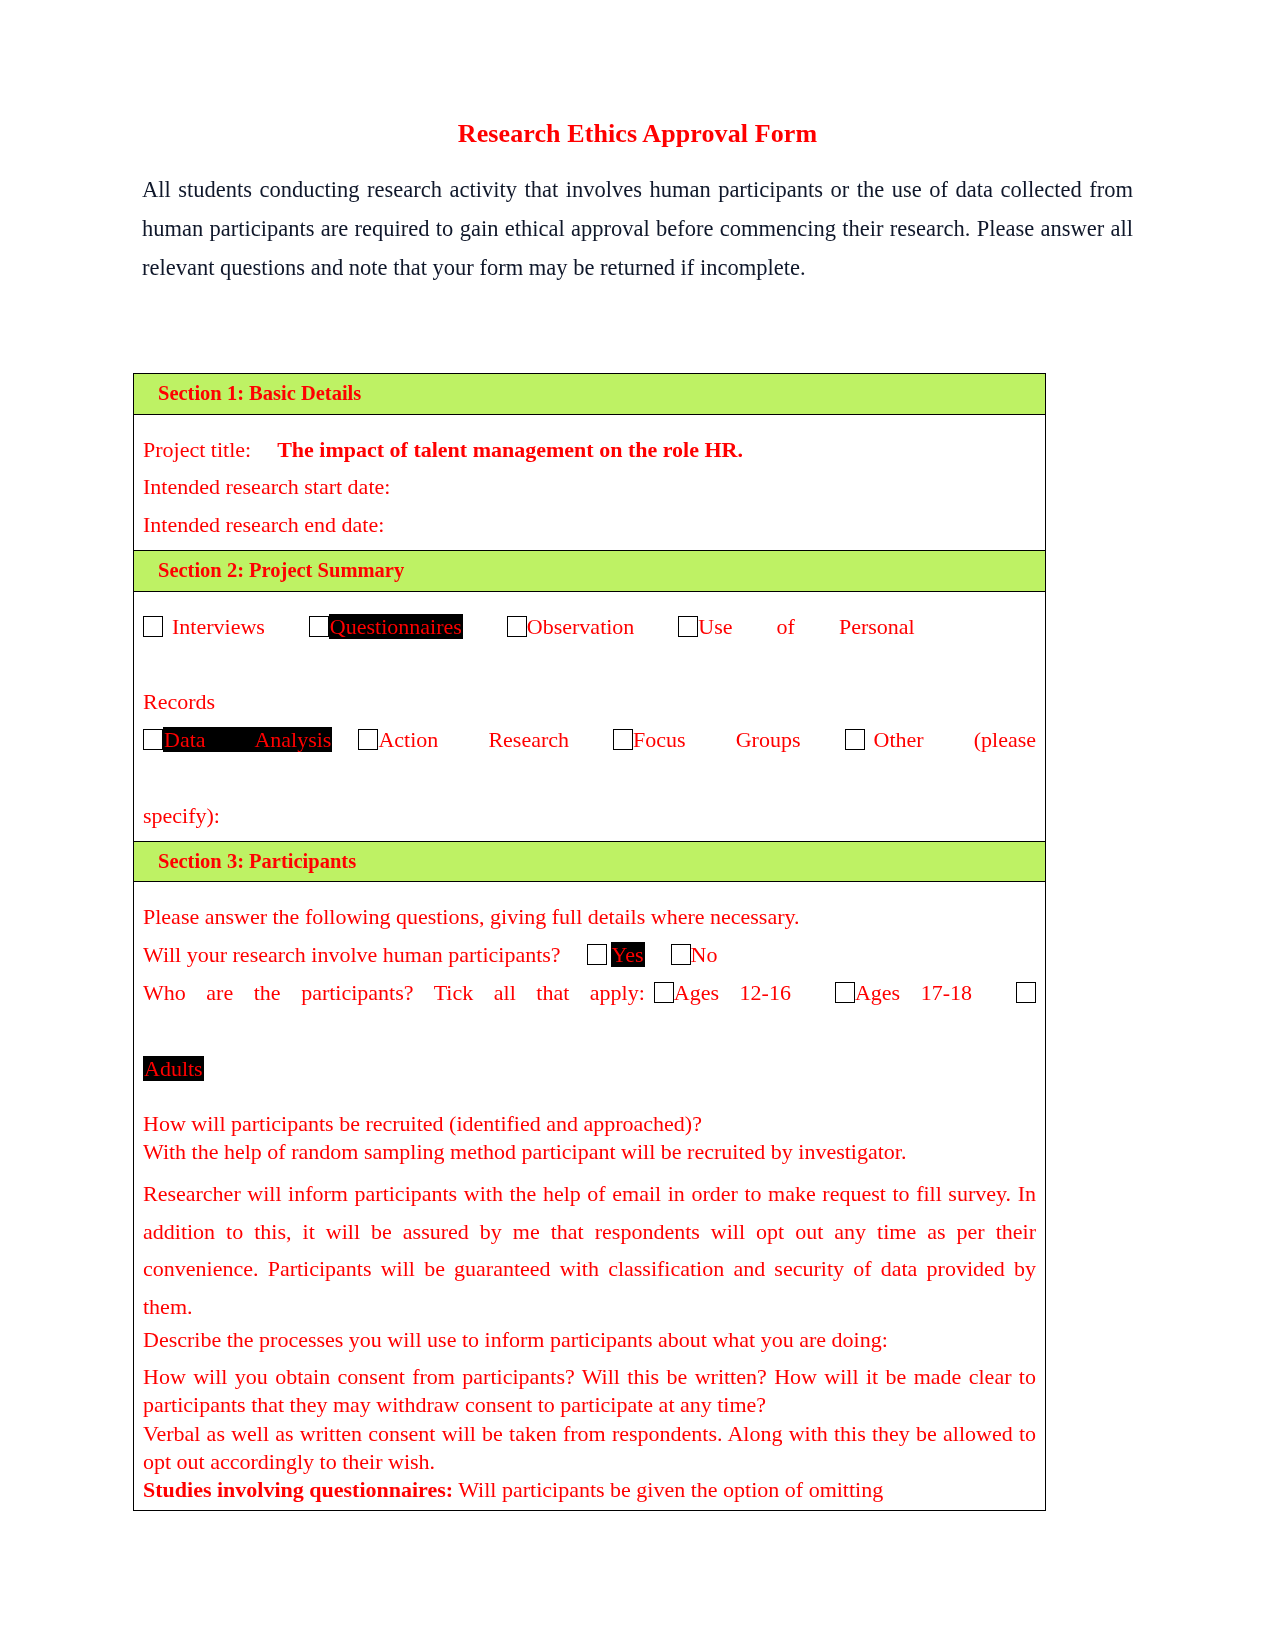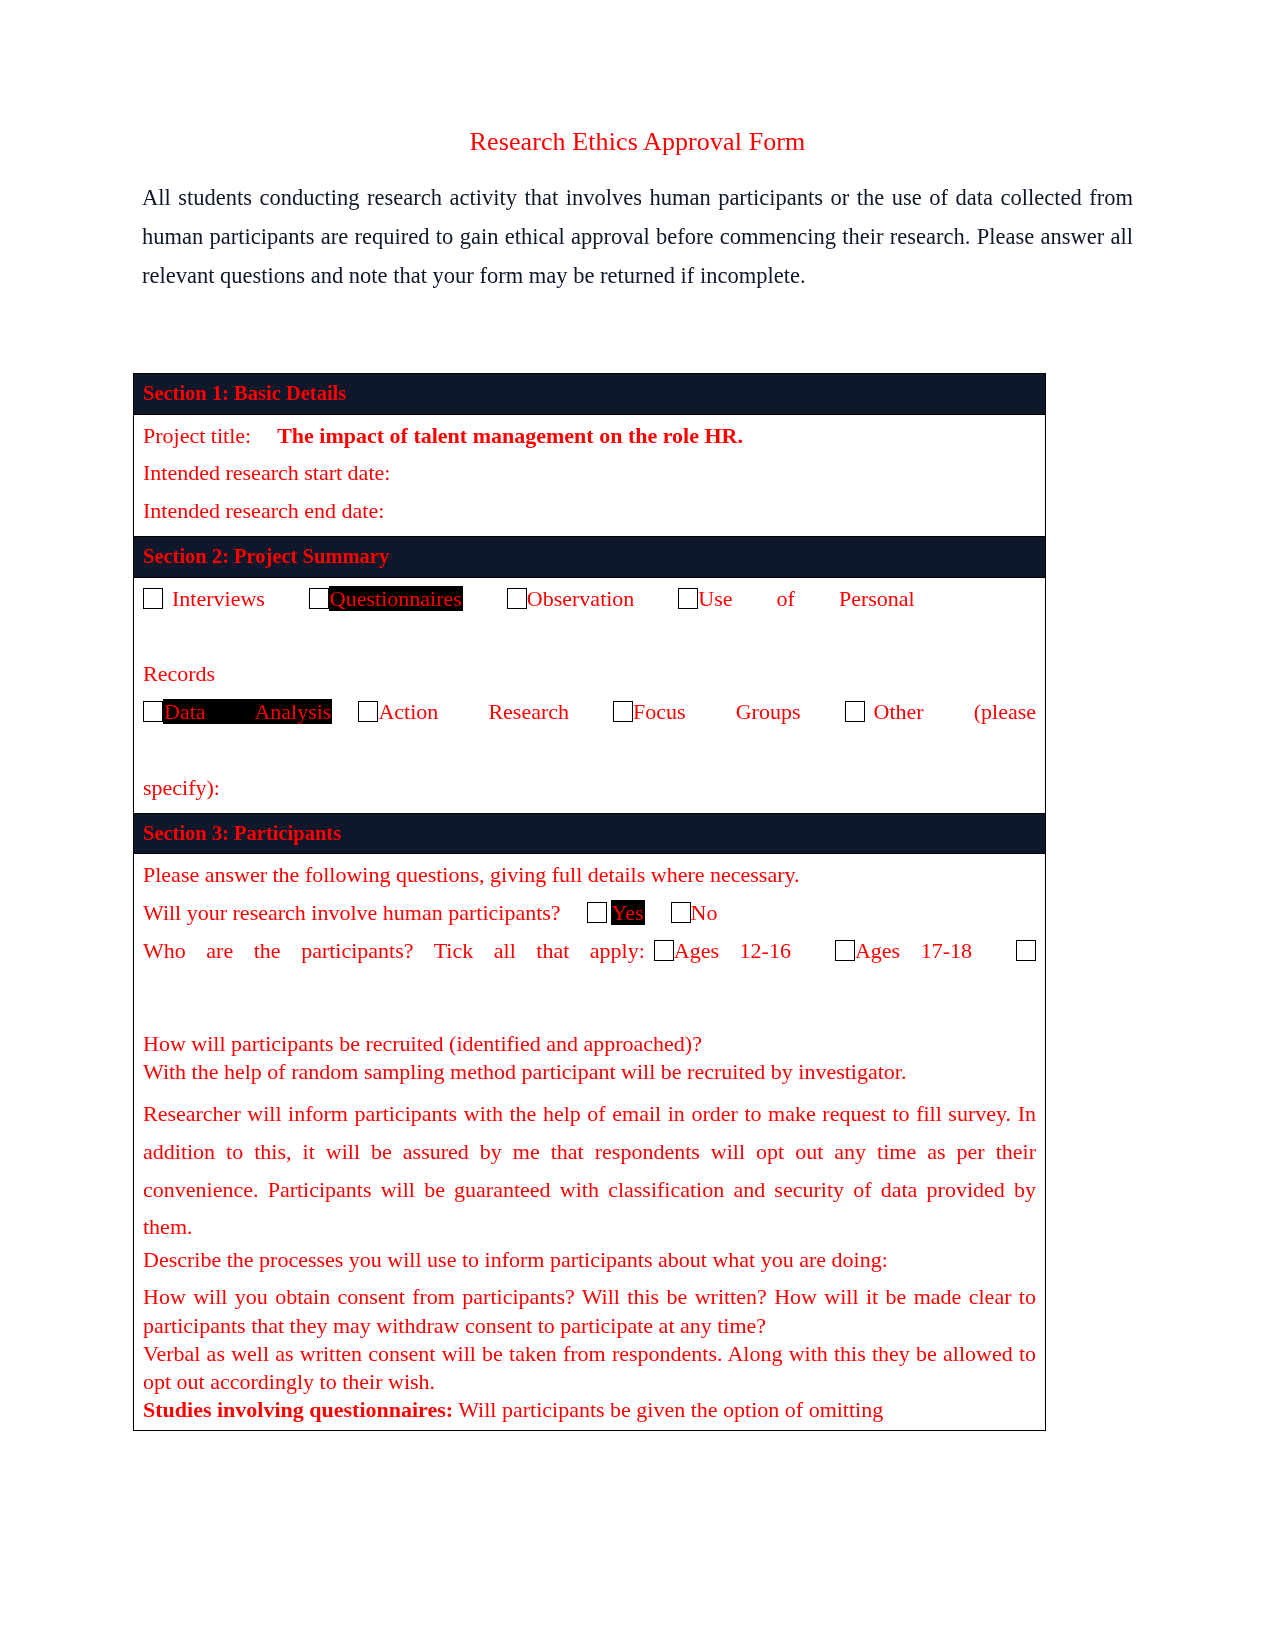--- a/index.html
+++ b/index.html
@@ -15,23 +15,23 @@
     position: relative;
     width: 1275px;
     height: 1651px;
     background: #ffffff;
     overflow: hidden;
     box-sizing: border-box;
   }
   .doc-title {
     text-align: center;
     font-size: 26px;
-    font-weight: normal;
+    font-weight: bold;
     color: #FF0000;
-    margin: 16px;
+    margin: 8px;
     padding: 111px 0 0 0;
     letter-spacing: 0.1px;
   }
   .intro {
     margin: 22px 142px 0 142px;
     font-size: 22.5px;
     line-height: 1.73;
     text-align: justify;
     text-justify: inter-word;
     color: #0f172a;
@@ -39,32 +39,32 @@
   .form-table {
     position: absolute;
     left: 133px;
     top: 373px;
     width: 913px;
     border: 1.6px solid #000000;
     border-collapse: collapse;
     box-sizing: border-box;
   }
   .sec-header {
-    background: #0f172a;
+    background: #bef264;
     border-bottom: 1.6px solid #000000;
     border-top: 1.6px solid #000000;
-    padding: 6px 9px 7px 9px;
+    padding: 6px 9px 7px 24px;
     font-size: 20.5px;
     font-weight: bold;
     color: #FF0000;
     line-height: 1.3;
   }
   .form-table > .sec-header:first-child { border-top: none; }
   .sec-body {
-    padding: 2px 9px 6px 9px;
+    padding: 16px 9px 6px 9px;
   }
   .line {
     font-size: 22px;
     line-height: 1.72;
     color: #FF0000;
   }
   .line.tight { line-height: 1.28; }
   .line.just {
     text-align: justify;
     text-justify: inter-word;
@@ -145,20 +145,21 @@
     <div class="sec-body">
       <div class="line">Please answer the following questions, giving full details where necessary.</div>
 
       <div class="line">
         <span>Will your research involve human participants?</span><span class="sp-md"></span><span class="cb"></span><span class="sp-xs"></span><span class="hl">Yes</span><span class="sp-md"></span><span class="cb"></span><span>No</span>
       </div>
 
       <div class="methods-row">
         <span>Who are the participants? Tick all that apply:</span><span class="sp-sm"></span><span class="cb"></span><span>Ages 12-16</span><span class="sp-lg"></span><span class="cb"></span><span>Ages 17-18</span><span class="sp-lg"></span><span class="cb"></span>
       </div>
+      <div class="line"><span class="hl">Adults</span></div>
 
       <div class="blank-line"></div>
 
       <div class="line tight">How will participants be recruited (identified and approached)?</div>
       <div class="line tight">With the help of random sampling method participant will be recruited by investigator.</div>
 
       <div class="para-gap"></div>
 
       <div class="line just">Researcher will inform participants with the help of email in order to make request to fill survey. In addition to this, it will be assured by me that respondents will opt out any time as per their convenience. Participants will be guaranteed with classification and security of data provided by them.</div>
       <div class="line tight">Describe the processes you will use to inform participants about what you are doing:</div>

